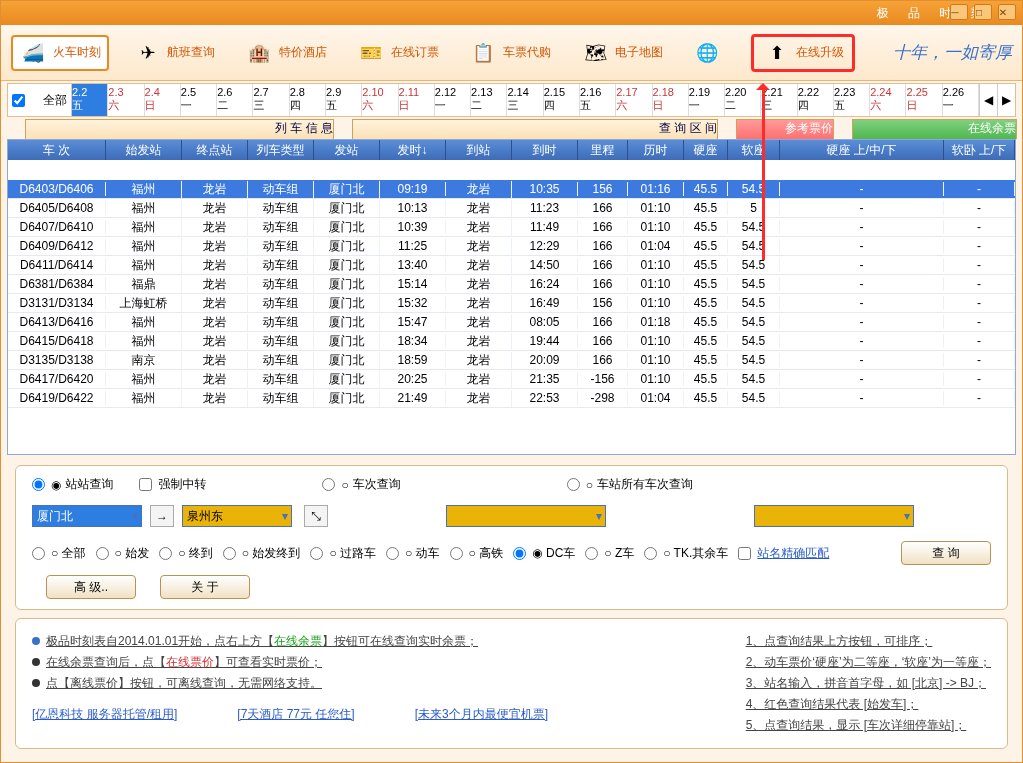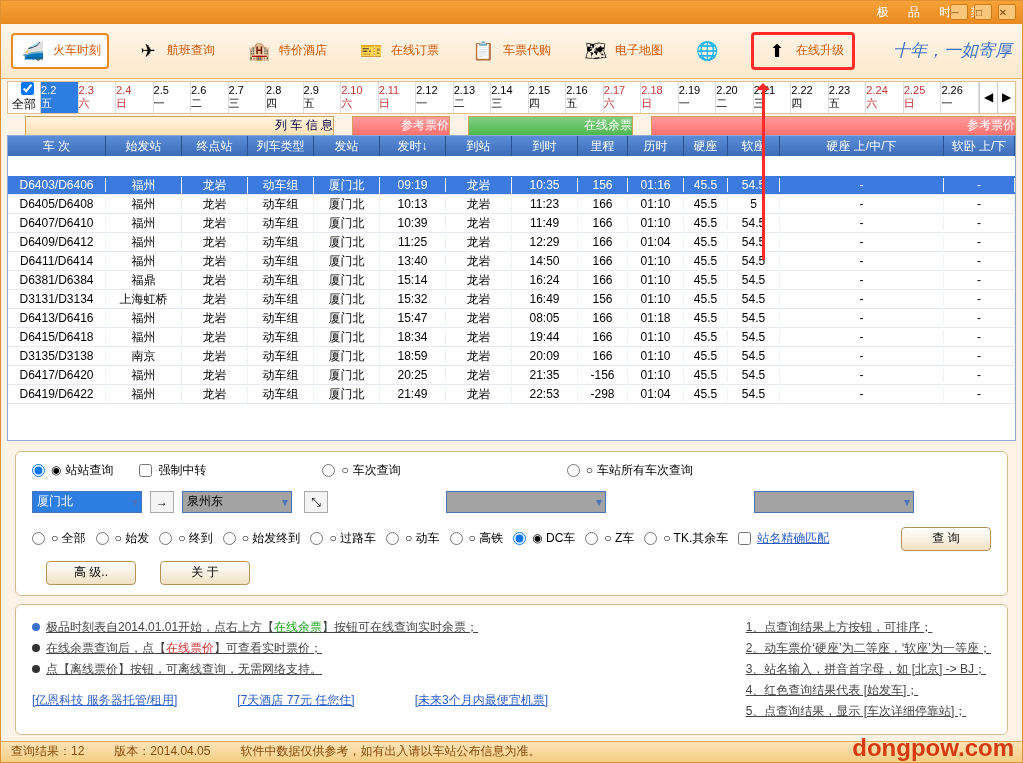--- a/index.html
+++ b/index.html
@@ -9,42 +9,42 @@
 .titlebar .wincontrols { position: absolute; right: 6px; top: 3px; display: flex; gap: 6px; }
 .winbtn { width: 18px; height: 16px; background: #f9c67a; border: 1px solid #d27a18; border-radius: 2px; color: #7a4506; display: flex; align-items: center; justify-content: center; cursor: pointer; font-size: 10px; }
 .toolbar { height: 56px; background: linear-gradient(#fff6eb,#fde8cb); border-bottom: 1px solid #e8b572; display: flex; align-items: center; padding: 4px 10px; gap: 18px; }
 .tool { display: flex; align-items: center; gap: 4px; cursor: pointer; padding: 2px 6px; border-radius: 4px; }
 .tool .ico { width: 30px; height: 28px; border-radius: 4px; display: flex; align-items: center; justify-content: center; font-size: 18px; }
 .tool .lbl { display: flex; line-height: 13px; color: #d35400; font-size: 11px; }
 .tool.active { border: 2px solid #e88a20; background: #fff; }
 .tool.highlight { border: 3px solid #ff2a2a; padding: 2px 8px; }
 .slogan { margin-left: auto; color: #3a71c8; font-style: italic; font-size: 17px; }
 .datebar { height: 34px; background: #fff; border: 1px solid #e0c090; margin: 2px 6px; display: flex; align-items: stretch; }
-.allchk { display: flex; align-items: flex-end; padding: 0 4px; gap: 1px; border-right: 1px solid #ccc; flex-direction: column; }
+.allchk { display: flex; align-items: center; padding: 0 4px; gap: 16px; border-right: 1px solid #ccc; }
 .dates { flex: 1; display: flex; overflow: hidden; }
 .dtab { flex: 1; min-width: 34px; border-right: 1px solid #ddd; padding-top: 2px; cursor: pointer; font-size: 11px; line-height: 13px; }
 .dtab.sel { background: #2e7de0; color: #fff; }
 .dtab.wknd { color: #c83737; }
 .navarr { width: 18px; display: flex; align-items: center; justify-content: center; border-left: 1px solid #ccc; cursor: pointer; }
 .hdr-row { display: flex; height: 20px; margin: 0 6px; }
 .hdr-row .seg { text-align: right; color: #004; background: linear-gradient(#fff3dd,#fce1b5); border: 1px solid #d1a15c; border-bottom: none; margin-left: 18px; }
 .seg1 { flex: 0 0 309px; } .seg2 { flex: 0 0 366px; } .seg3 { flex: 0 0 98px; background: linear-gradient(#ff9a9a,#ff7070)!important; color:#fff!important; } .seg4 { flex: 0 0 165px; background: linear-gradient(#7fd07f,#4fb74f)!important; color:#fff!important; } .seg5 { flex: 1; background: linear-gradient(#ff9a9a,#ff7070)!important; color:#fff!important; }
 .grid { margin: 0 6px; border: 1px solid #8fa9d4; background: #fff; height: 316px; display: flex; flex-direction: column; gap: 20px; }
 .gridhead { display: flex; background: linear-gradient(#5a8dd8,#3d6cb8); color: #fff; height: 20px; }
 .gh { border-right: 1px solid #2a5190; padding: 2px 0; text-align: center; overflow: hidden; white-space: nowrap; }
 .c0{width:98px}.c1{width:76px}.c2{width:66px}.c3{width:66px}.c4{width:66px}.c5{width:66px}.c6{width:66px}.c7{width:66px}.c8{width:50px}.c9{width:56px}.c10{width:44px}.c11{width:52px}.c12{width:164px}.c13{flex:1}
 .gridbody { flex: 1; overflow-y: scroll; }
 .row { display: flex; height: 19px; border-bottom: 1px solid #e4e9f2; align-items: center; }
 .row.sel { background: #3d7adf; color: #fff; }
 .row .cell { text-align: center; overflow: hidden; white-space: nowrap; border-right: 1px solid #eef1f6; }
 .panel { margin: 10px 14px 4px; border: 1px solid #d8bb8a; border-radius: 6px; background: #fff; padding: 10px 16px; }
 .qrow { display: flex; align-items: center; gap: 26px; }
 .oro { display: flex; align-items: center; gap: 4px; }
 .qrow2 { display: flex; align-items: center; gap: 8px; margin-top: 12px; }
-.combo { height: 22px; border: 1px solid #4a72b8; background: #a3a3a3; padding: 0 18px 0 4px; position: relative; display: inline-flex; align-items: center; min-width: 110px; }
+.combo { height: 22px; border: 1px solid #4a72b8; background: #eab308; padding: 0 18px 0 4px; position: relative; display: inline-flex; align-items: center; min-width: 110px; }
 .combo:after { content: "▾"; position: absolute; right: 3px; color: #4a72b8; }
 .combo.sel { background: #2e7de0; color: #fff; }
 .arrowbtn { width: 24px; height: 22px; border: 1px solid #aaa; background: #f4f4f4; display: inline-flex; align-items: center; justify-content: center; cursor: pointer; }
 .filterrow { display: flex; align-items: center; gap: 10px; margin-top: 14px; flex-wrap: wrap; }
 .bigbtn { width: 90px; height: 24px; border: 1px solid #b89254; border-radius: 4px; background: linear-gradient(#fff,#f1e1c4); cursor: pointer; }
 .info { margin: 4px 14px 6px; border: 1px solid #d8bb8a; border-radius: 6px; background: #fff; padding: 10px 16px; display: flex; gap: 40px; }
 .info ul { list-style: none; }
 .info li { margin: 4px 0; color: #444; text-decoration: underline; }
 .dot { display: inline-block; width: 8px; height: 8px; border-radius: 50%; background: #3a71c8; margin-right: 6px; }
 .dot.bk { background: #333; }
@@ -162,20 +162,21 @@
         <div class="dtab wknd">2.24<br>六</div>
         <div class="dtab wknd">2.25<br>日</div>
         <div class="dtab">2.26<br>一</div>
       </div>
     <div class="navarr">◀</div>
     <div class="navarr">▶</div>
   </div>
 
   <div class="hdr-row">
     <div class="seg seg1">列 车 信 息</div>
+    <div class="seg seg2">查 询 区 间</div>
     <div class="seg seg3">参考票价</div>
     <div class="seg seg4">在线余票</div>
     <div class="seg seg5">参考票价</div>
   </div>
 
   <div class="grid">
     <div class="gridhead" id="gridhead">
         <div class="gh c0">车 次</div>
         <div class="gh c1">始发站</div>
         <div class="gh c2">终点站</div>
@@ -444,21 +445,15 @@
       </ul>
     <ul id="tipsR" style="margin-left:auto">
         <li>1、点查询结果上方按钮，可排序；</li>
         <li>2、动车票价‘硬座’为二等座，‘软座’为一等座；</li>
         <li>3、站名输入，拼音首字母，如 [北京] -&gt; BJ；</li>
         <li>4、红色查询结果代表 [始发车]；</li>
         <li>5、点查询结果，显示 [车次详细停靠站]；</li>
       </ul>
   </div>
 
-  <div class="footer">
-    <span>查询结果：12</span>
-    <span>版本：2014.04.05</span>
-    <span>软件中数据仅供参考，如有出入请以车站公布信息为准。</span>
-    <span class="watermark">dongpow.com</span>
-  </div>
 
   <div class="redarrow"></div>
 </div>
 
 </body></html>

